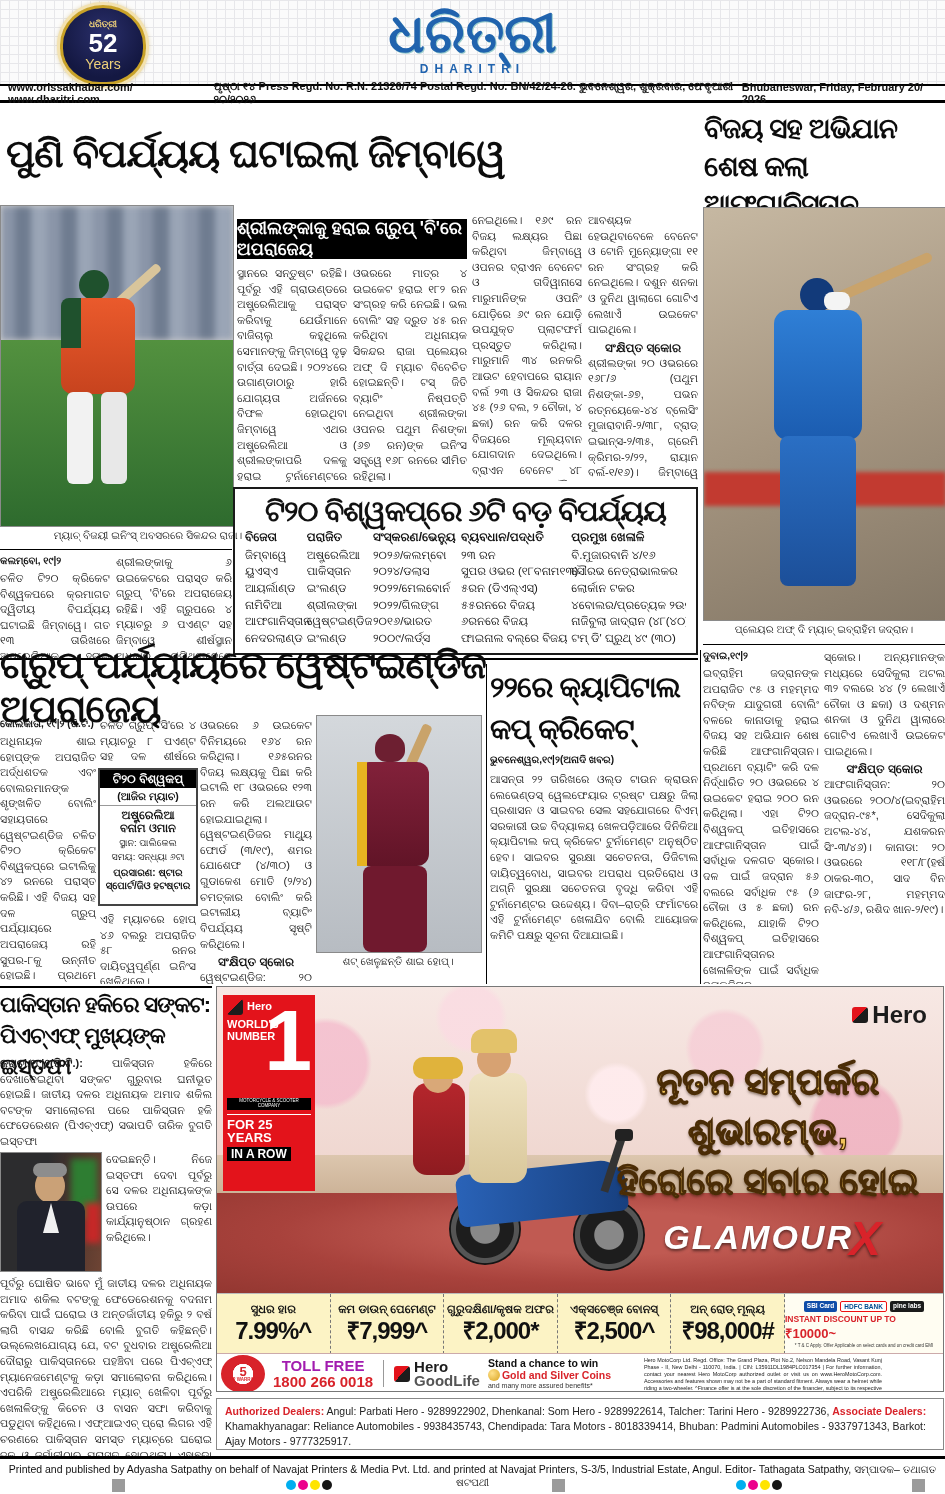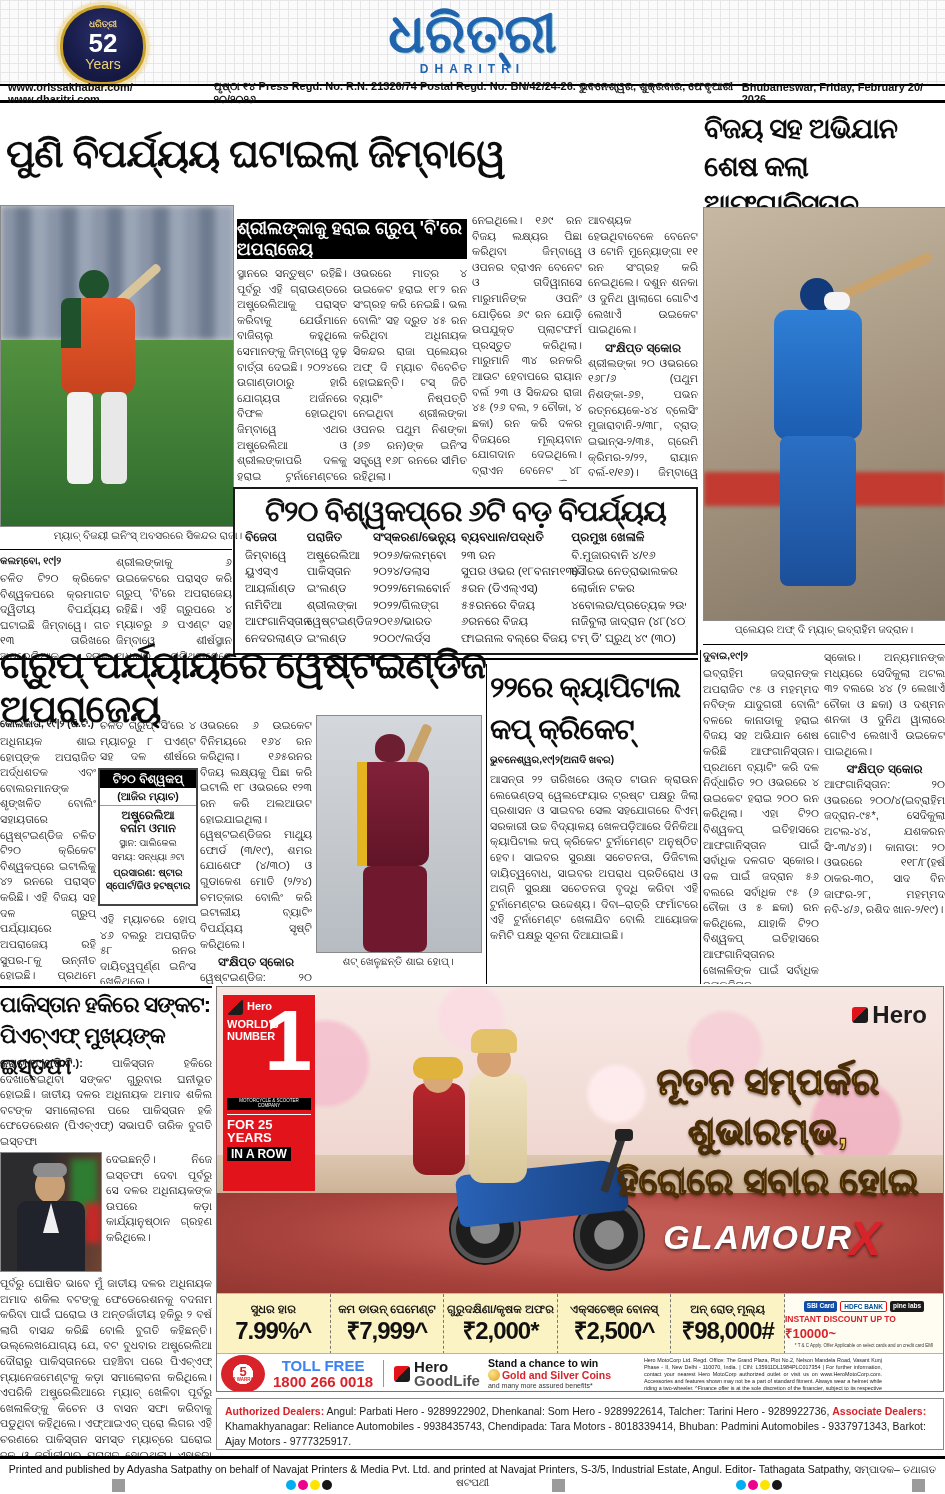--- a/index.html
+++ b/index.html
@@ -103,21 +103,21 @@
   #promo .pl{color:#d8232a;font-size:8.5px;font-weight:bold;margin-top:2px;}
   #promo .pl b{font-size:13px;}
   #promo .pf{font-size:4.5px;color:#333;margin-top:1px;text-align:center;}
   
   #ad-good{position:absolute;left:0;top:366px;width:100%;height:39px;background:#fff;display:flex;align-items:center;border-top:1px solid #caa;}
   #warr{width:40px;height:34px;margin-left:4px;border-radius:50%;background:radial-gradient(circle,#fff 0 38%,#d8232a 40%);
     border:2px solid #d8232a;display:flex;flex-direction:column;align-items:center;justify-content:center;line-height:1;}
   #warr .w5{font-size:13px;font-weight:bold;color:#d8232a;}
   #warr .wy{font-size:4.5px;color:#d8232a;font-weight:bold;}
   #toll{margin-left:8px;line-height:1.05;text-align:center;}
-  #toll .t1{font-size:15px;font-weight:bold;color:#3b82f6;}
+  #toll .t1{font-size:15px;font-weight:bold;color:#a21caf;}
   #toll .t2{font-size:15px;font-weight:bold;color:#d8232a;}
   #good{margin-left:10px;display:flex;align-items:center;gap:4px;border-left:1.5px solid #999;padding-left:10px;}
   #good .g1{font-size:15px;font-weight:bold;color:#1c1c1c;line-height:.9;}
   #good .g2{font-size:15px;color:#555;}
   #win{margin-left:8px;line-height:1.15;width:150px;}
   #win .w1{font-size:10.5px;font-weight:bold;}
   #win .w2{font-size:10.5px;font-weight:bold;color:#d8232a;}
   #win .w3{font-size:7px;color:#333;}
   #coin{width:12px;height:12px;border-radius:50%;background:radial-gradient(circle at 35% 35%,#ffe18a,#d9a31f);display:inline-block;vertical-align:-2px;margin-right:2px;}
   #fine{margin-left:6px;width:238px;font-size:5.4px;line-height:1.3;color:#222;text-align:justify;height:34px;overflow:hidden;}

